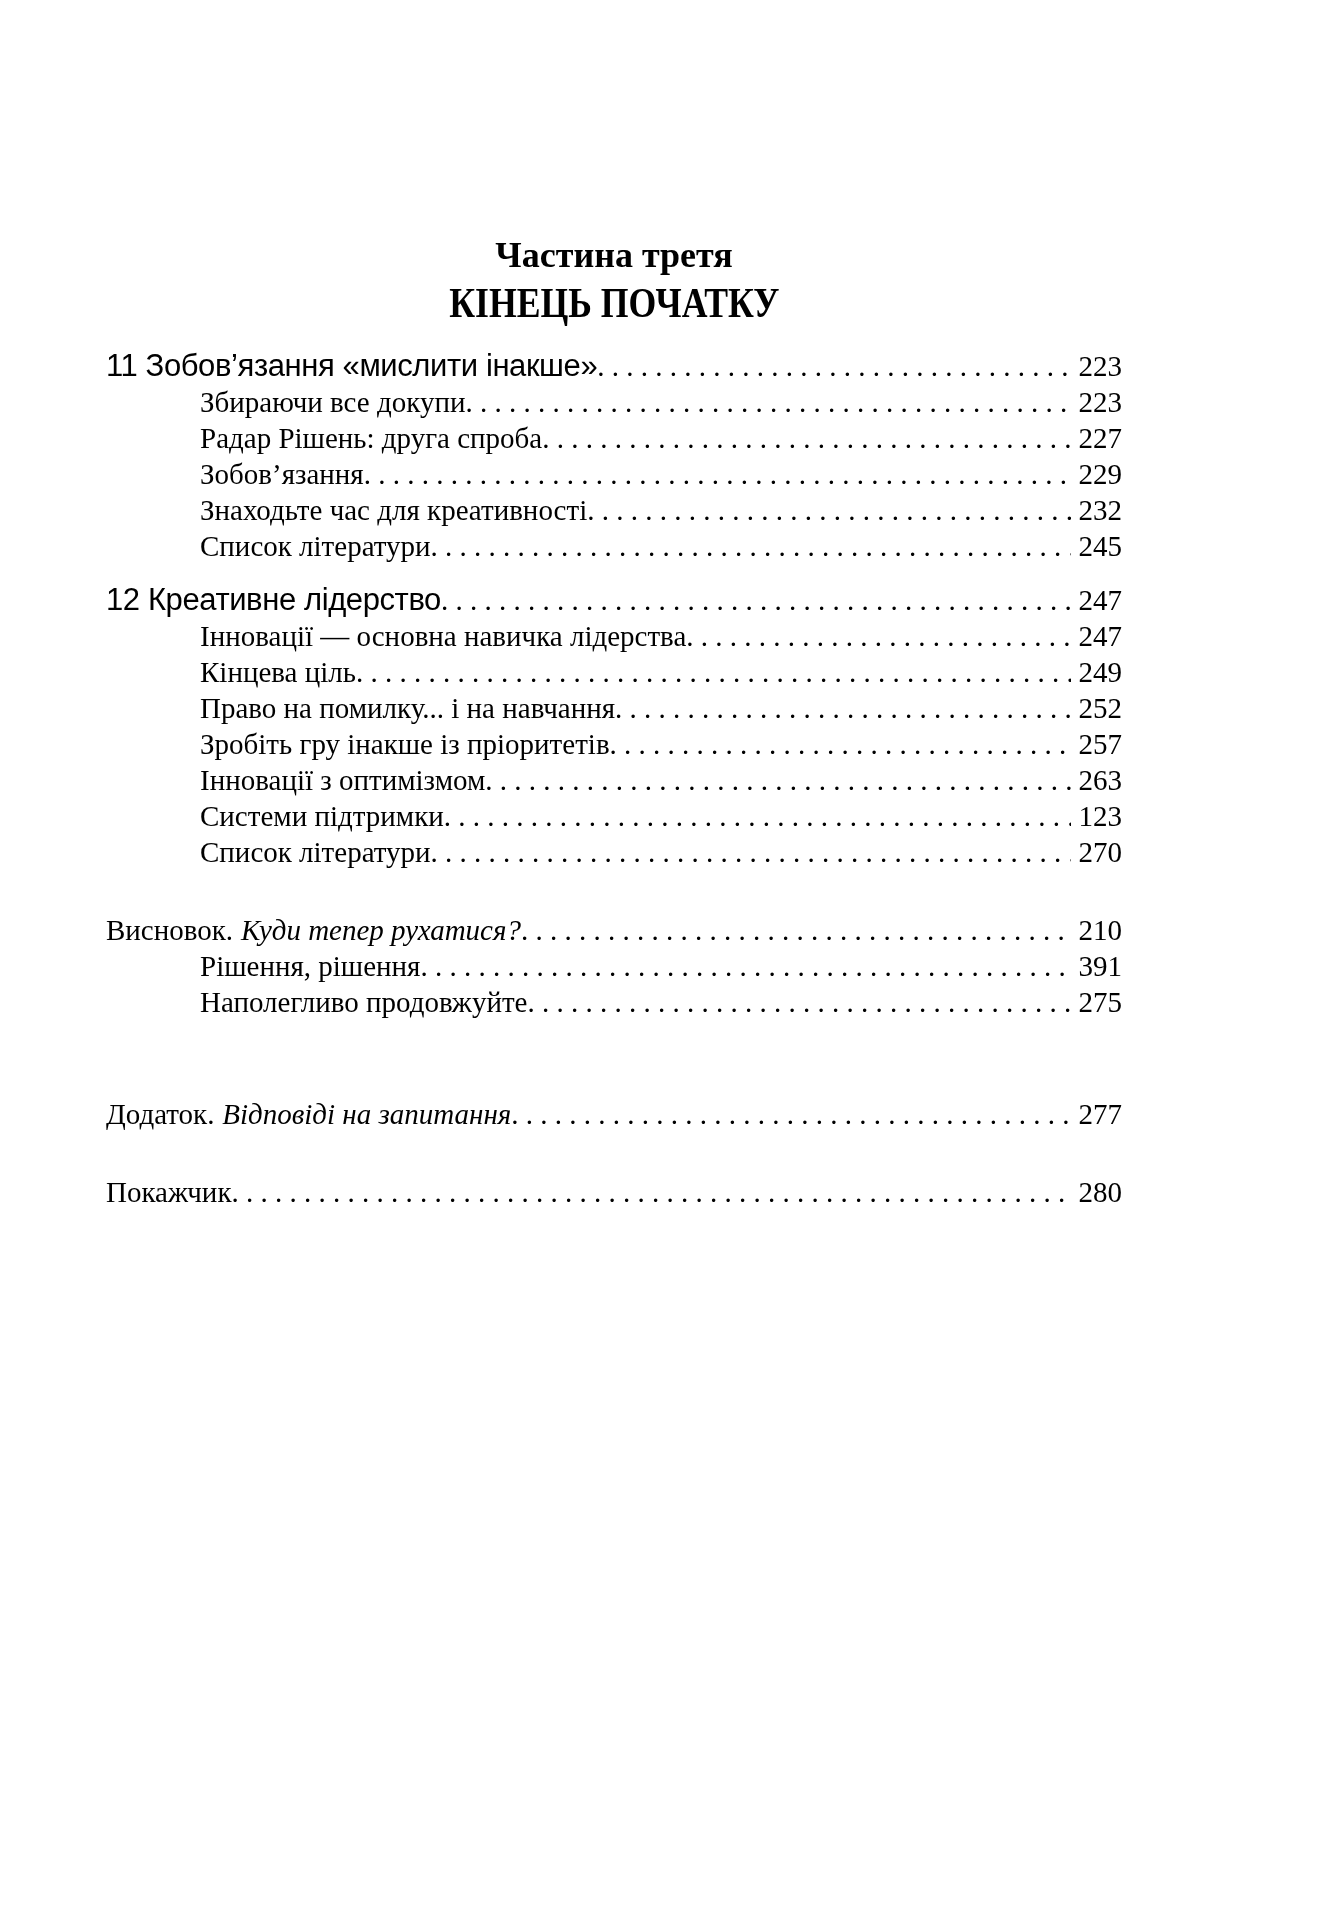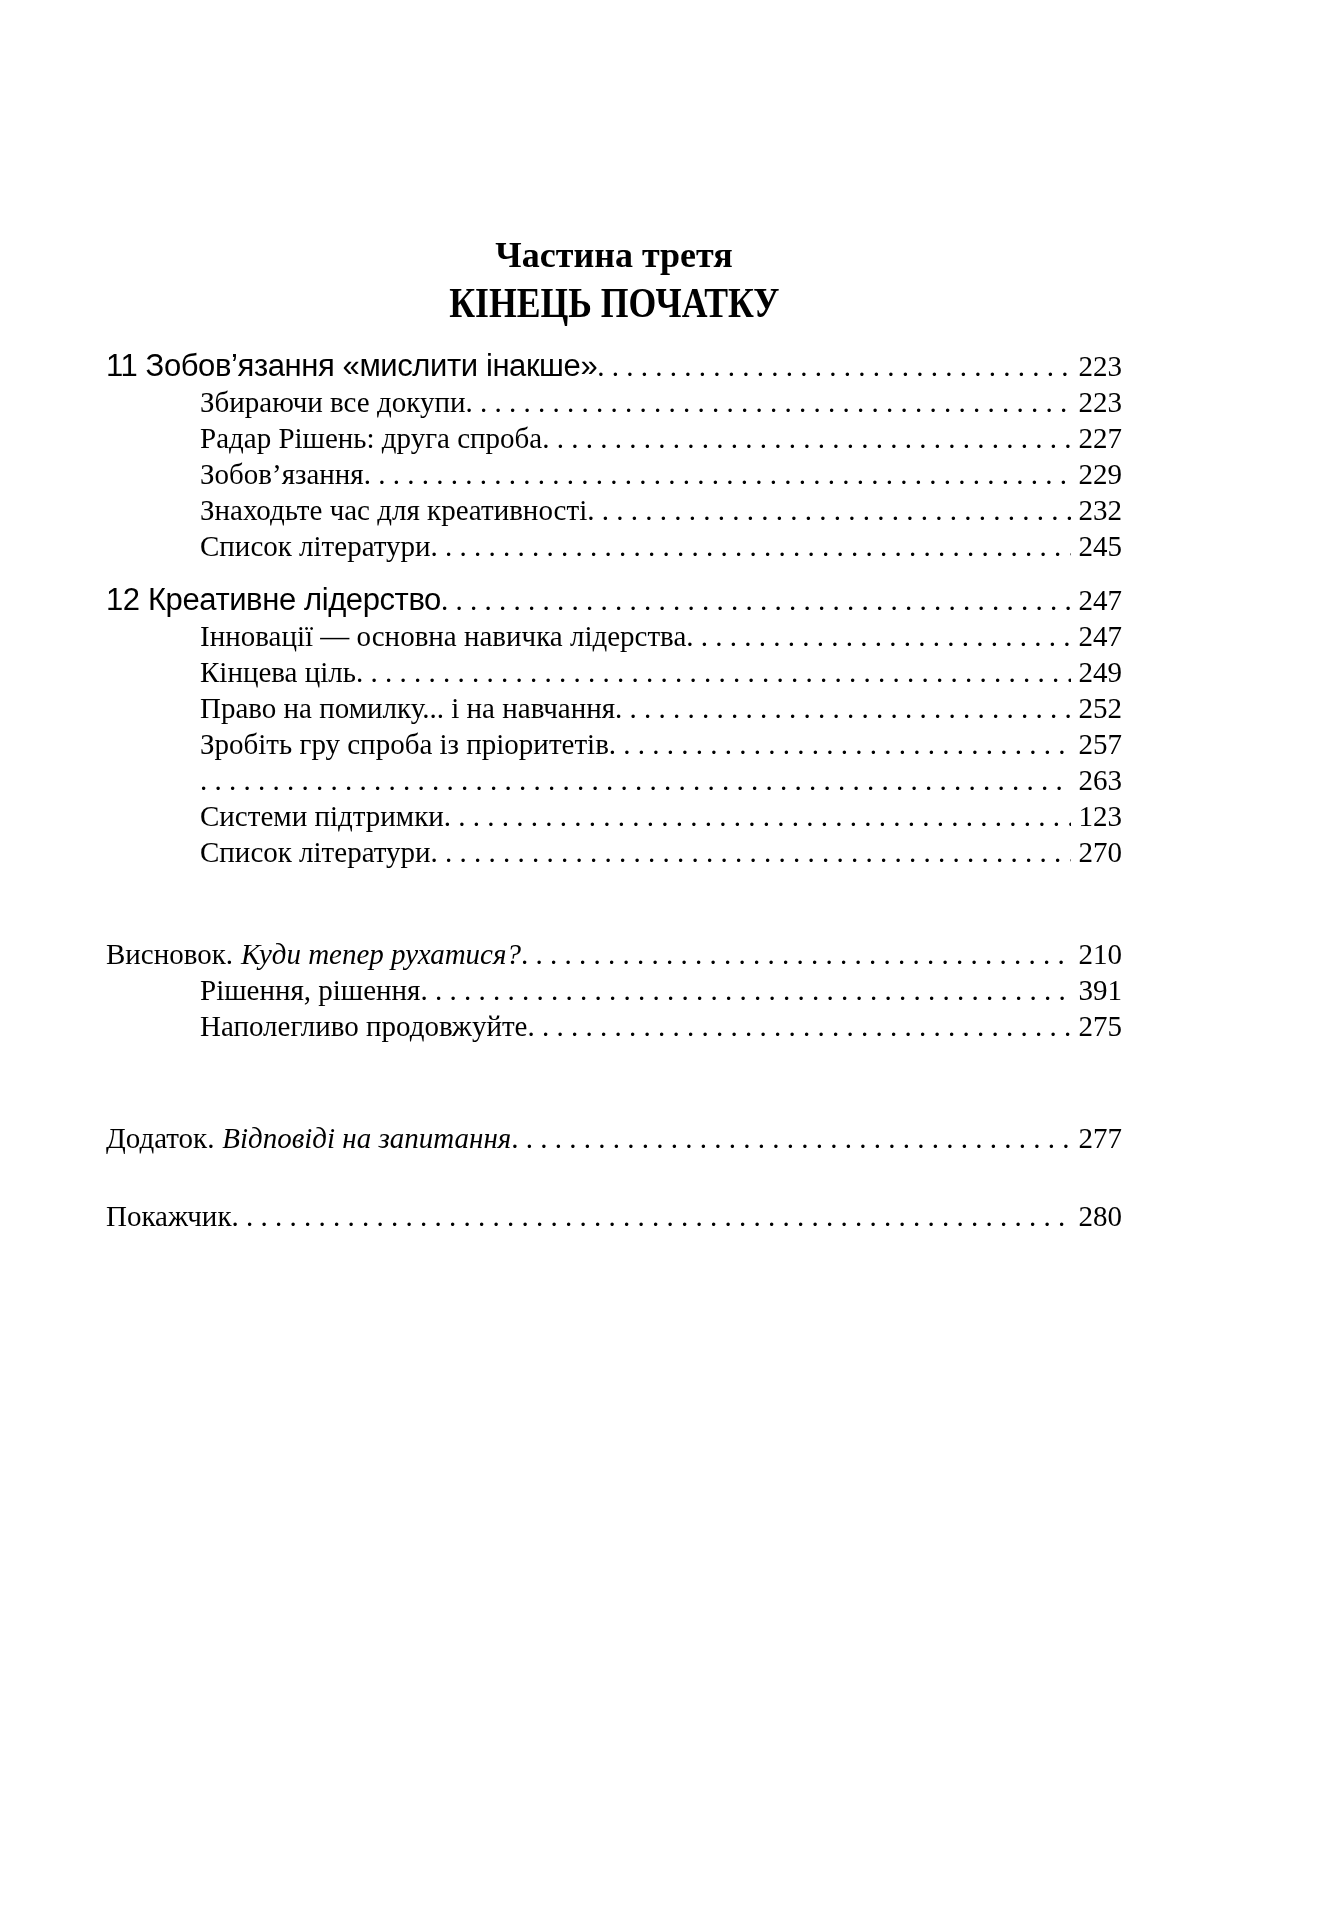--- a/index.html
+++ b/index.html
@@ -31,21 +31,21 @@
   }
   .part-title .condense {
     display: inline-block;
     transform: scaleX(0.85);
     transform-origin: center;
     white-space: nowrap;
   }
   
   .toc { margin-top: 20px; }
   .toc-section:nth-child(2) { margin-top: 18px; }
-  .toc-section:nth-child(3) { margin-top: 66px; }
+  .toc-section:nth-child(3) { margin-top: 42px; }
   .toc-section:nth-child(4) { margin-top: 76px; }
   .toc-section:nth-child(5) { margin-top: 42px; }
 
   .toc-row {
     display: flex;
     align-items: center;
     line-height: 36px;
     font-size: 29px;
     font-family: "Liberation Serif", serif;
   }
@@ -135,25 +135,26 @@
           <span class="label">Кінцева ціль</span>
           <span class="dots"></span>
           <span class="pagenum">249</span>
         </div>
         <div class="toc-row sub">
           <span class="label">Право на помилку... і на навчання</span>
           <span class="dots"></span>
           <span class="pagenum">252</span>
         </div>
         <div class="toc-row sub">
-          <span class="label">Зробіть гру спроба із пріоритетів</span>
+          <span class="label">Зробіть гру інакше із пріоритетів</span>
           <span class="dots"></span>
           <span class="pagenum">257</span>
         </div>
         <div class="toc-row sub">
+          <span class="label">Інновації з оптимізмом</span>
           <span class="dots"></span>
           <span class="pagenum">263</span>
         </div>
         <div class="toc-row sub">
           <span class="label">Системи підтримки</span>
           <span class="dots"></span>
           <span class="pagenum">123</span>
         </div>
         <div class="toc-row sub">
           <span class="label">Список літератури</span>

